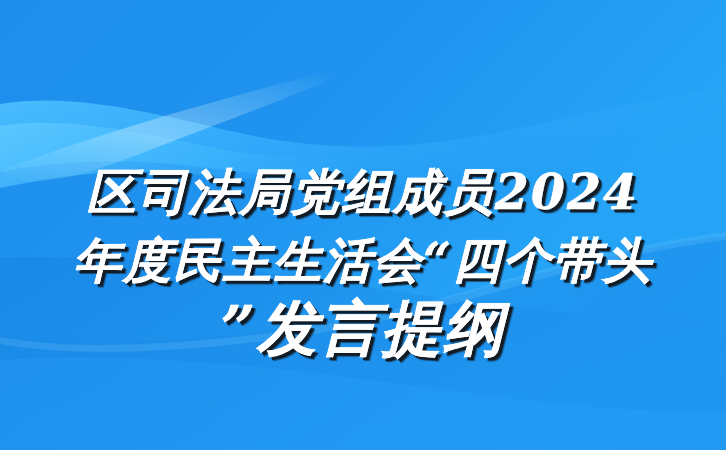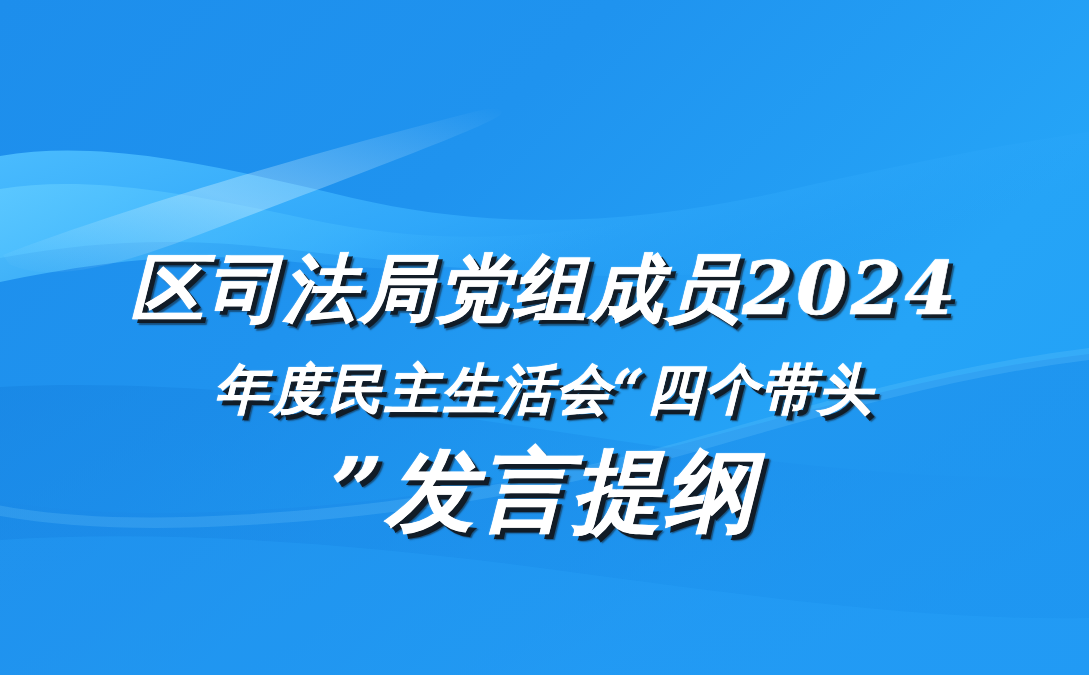--- a/index.html
+++ b/index.html
@@ -50,21 +50,21 @@
     line-height: 68px;
     letter-spacing: 2px;
     white-space: nowrap;
     text-align: center;
     text-shadow:
       3px 3px 0 rgba(17,24,32,0.92),
       4px 4px 1px rgba(17,24,32,0.55),
       0 0 1px rgba(255,255,255,0.9);
     -webkit-text-stroke: 0.4px #ffffff;
   }
-  .title-line.l2 { font-size: 36px; }
+  .title-line.l2 { font-size: 48px; }
   .title-line.l3 { font-size: 60px; }
 </style>
 </head>
 <body>
 
 <div id="stage">
 
   <svg class="wave" viewBox="0 0 726 450" preserveAspectRatio="none">
     <defs>
       <linearGradient id="gLight" x1="0" y1="0" x2="1" y2="0.4">

